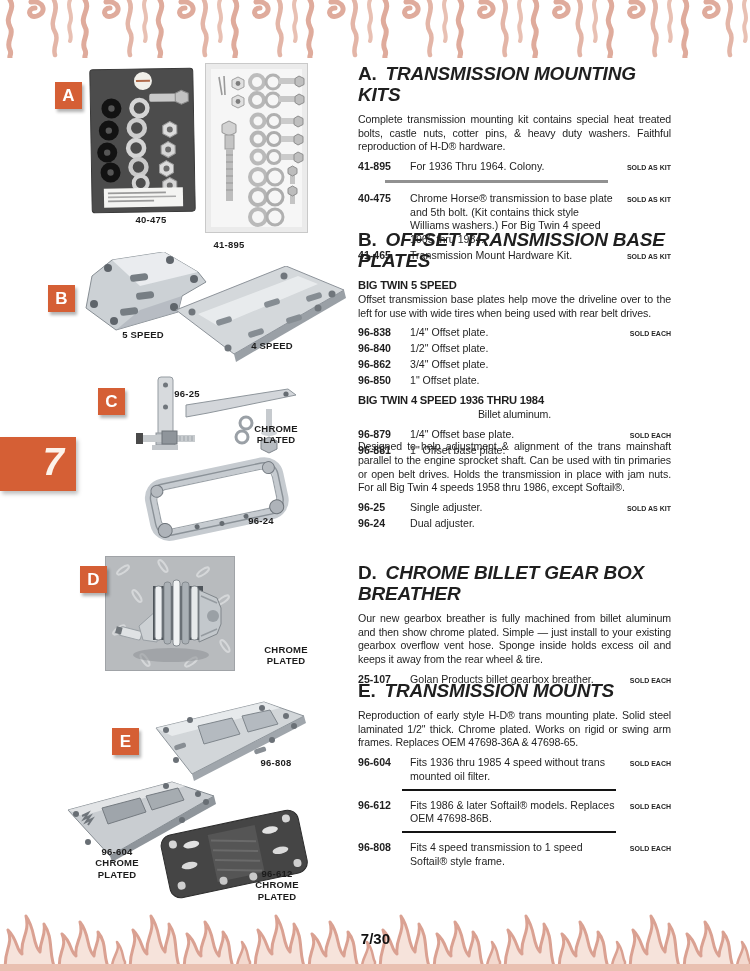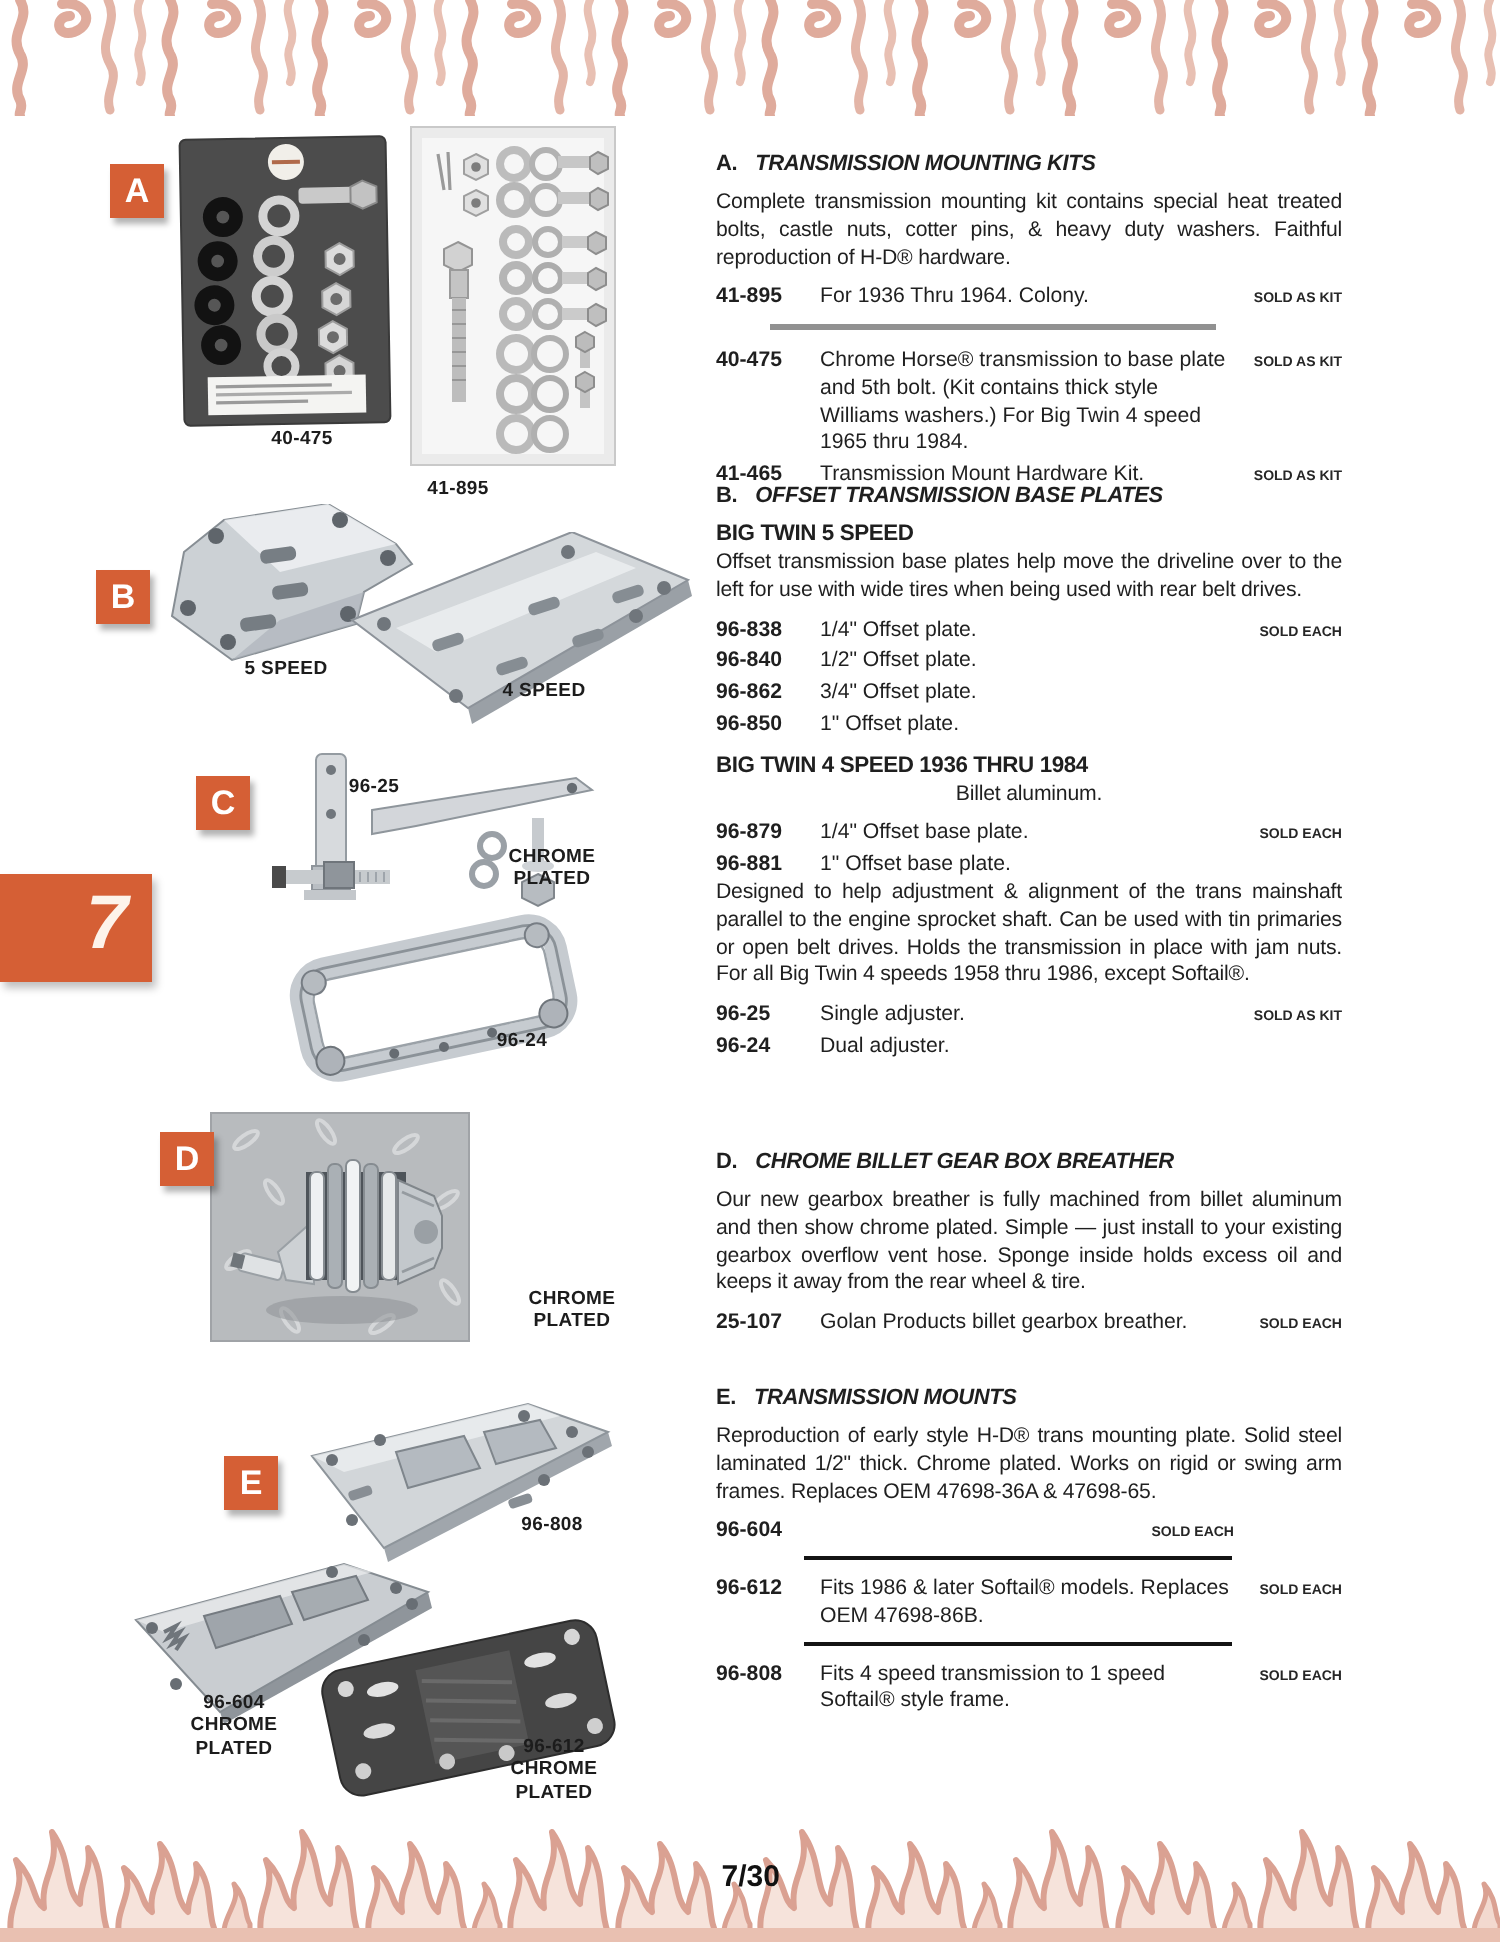--- a/index.html
+++ b/index.html
@@ -15,21 +15,21 @@
         text-align:right;padding-right:12px;box-sizing:border-box;
         box-shadow:2px 3px 4px rgba(0,0,0,.25);z-index:4;}
   .plabel{position:absolute;width:27px;height:27px;background:#d55f35;color:#fff;
           font-weight:700;font-size:17px;line-height:27px;text-align:center;
           box-shadow:2px 3px 3px rgba(0,0,0,.3);z-index:4;}
   .cap{position:absolute;font-weight:700;font-size:9.5px;line-height:1.2;color:#1c1c1c;
        letter-spacing:.2px;white-space:pre-line;text-align:center;z-index:3;}
   .photo{position:absolute;z-index:2;}
   
   .sec{position:absolute;left:358px;width:313px;}
-  .hd{margin:12px 0 7px 0;font-size:11px;font-weight:700;letter-spacing:-.2px;line-height:1.1;}
+  .hd{margin:0 0 7px 0;font-size:19px;font-weight:700;letter-spacing:-.2px;line-height:1.1;}
   .hd .hl{font-style:normal;margin-right:9px;}
   .hd .ht{font-style:italic;}
   .intro{margin:0 0 6px 0;font-size:10.6px;line-height:1.3;text-align:justify;letter-spacing:-.1px;}
   .subhead{margin:7px 0 2px 0;font-size:11.2px;font-weight:700;letter-spacing:-.2px;}
   .row{display:grid;grid-template-columns:46px 1fr 48px;column-gap:6px;
        font-size:10.6px;line-height:1.3;margin-bottom:2px;}
   .row .sku{font-weight:700;white-space:nowrap;}
   .row .tag{font-size:7px;font-weight:700;text-align:right;padding-top:3px;
             white-space:nowrap;color:#262626;letter-spacing:0;}
   .divA{border-top:3px solid #919191;margin:6px 0 9px 27px;width:223px;}
@@ -424,20 +424,21 @@
       <span class="desc">Golan Products billet gearbox breather.</span>
       <span class="tag">SOLD EACH</span>
     </div>
   </section>
 
   <section class="sec" style="top:681px">
     <h2 class="hd"><span class="hl">E.</span><span class="ht">TRANSMISSION MOUNTS</span></h2>
     <p class="intro">Reproduction of early style H-D® trans mounting plate. Solid steel laminated 1/2" thick. Chrome plated. Works on rigid or swing arm frames. Replaces OEM 47698-36A &amp; 47698-65.</p>
     <div class="row">
       <span class="sku">96-604</span>
+      <span class="desc">Fits 1936 thru 1985 4 speed without trans mounted oil filter.</span>
       <span class="tag">SOLD EACH</span>
     </div>
     <div class="divE"></div>
     <div class="row">
       <span class="sku">96-612</span>
       <span class="desc">Fits 1986 &amp; later Softail® models. Replaces OEM 47698-86B.</span>
       <span class="tag">SOLD EACH</span>
     </div>
     <div class="divE"></div>
     <div class="row">

